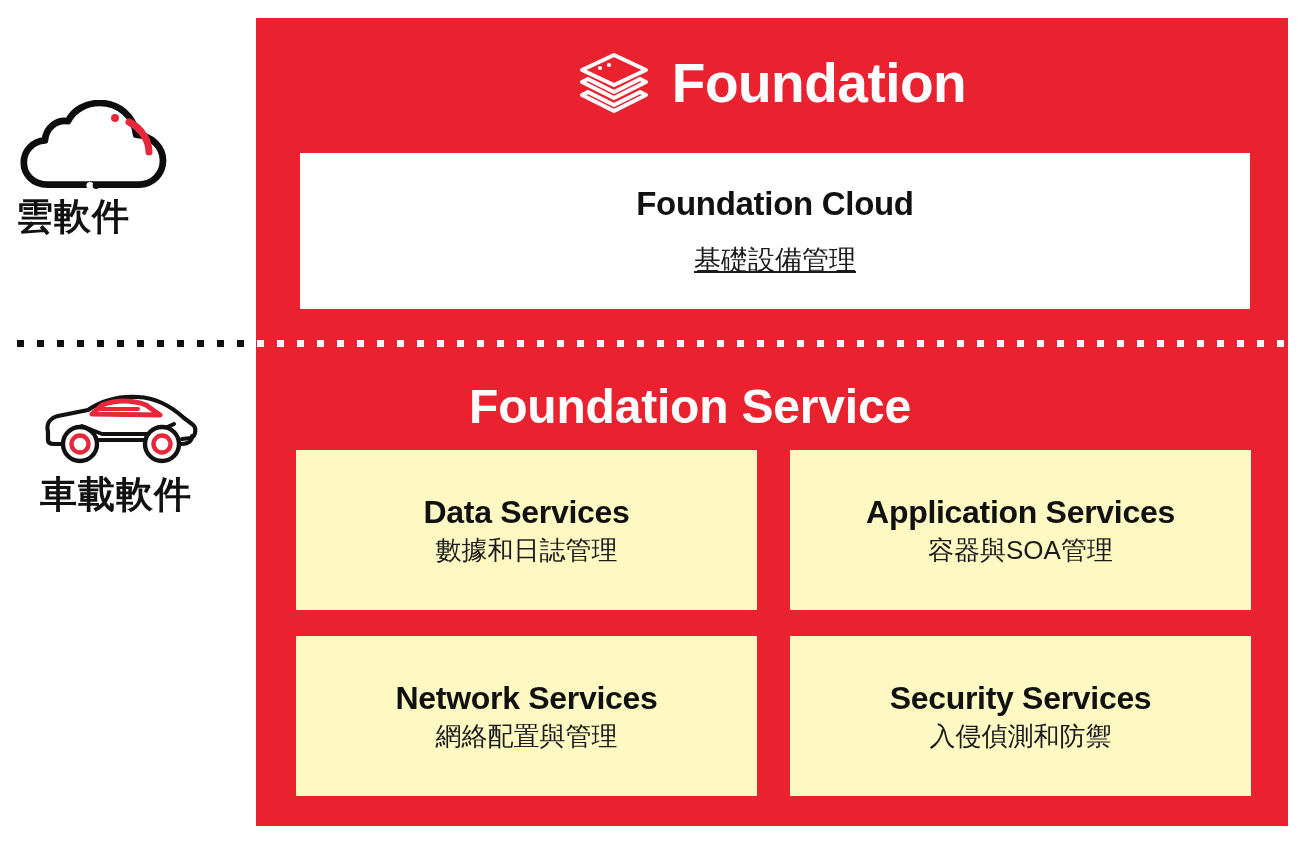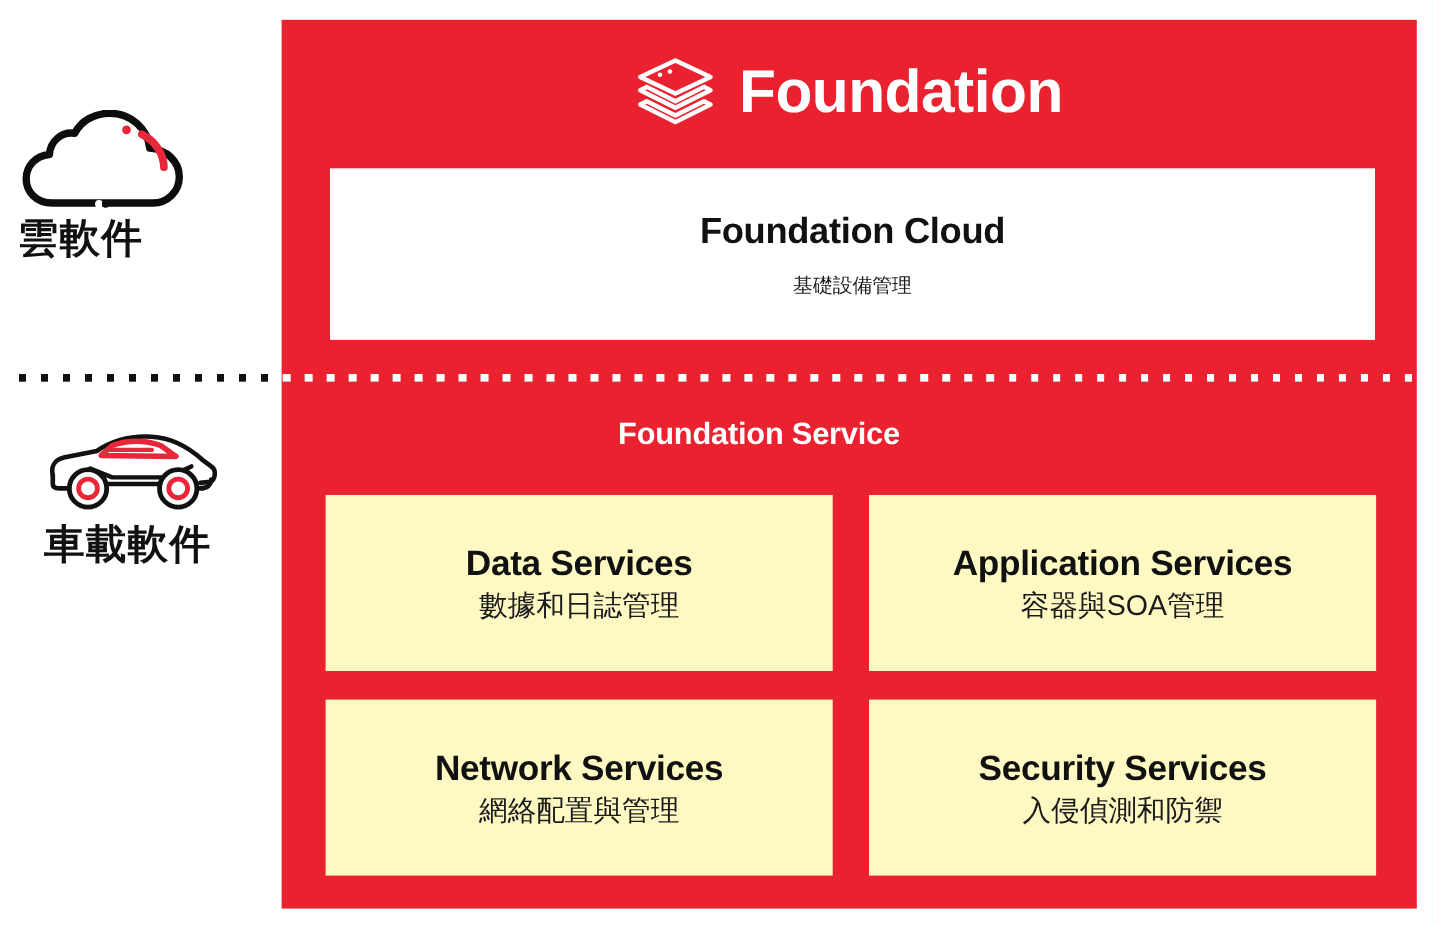--- a/index.html
+++ b/index.html
@@ -129,21 +129,21 @@
     background-position-x: 1px;
   }
 
   
   #service-heading {
     position: absolute;
     left: 0;
     top: 360px;
     width: 868px;
     text-align: center;
-    font-size: 28px;
+    font-size: 48px;
     font-weight: 700;
     color: #ffffff;
     letter-spacing: -0.2px;
     line-height: 1.2;
   }
 
   #service-grid {
     position: absolute;
     left: 40px;
     top: 432px;
@@ -174,21 +174,21 @@
   .card-subtitle {
     font-size: 26px;
     font-weight: 400;
     color: #1a1a1a;
     line-height: 1.3;
     margin-top: 2px;
     white-space: nowrap;
   }
 
   #cloud-card .card-title { font-size: 33px; }
-  #cloud-card .card-subtitle { font-size: 18px; }
+  #cloud-card .card-subtitle { font-size: 27px; text-decoration: underline; }
 </style>
 </head>
 <body>
 
 <div id="legend-column">
 
   <div class="legend-item" id="legend-cloud">
     <span class="legend-icon-wrap">
       <svg viewBox="0 0 175 92" width="175" height="92" aria-hidden="true">
 

